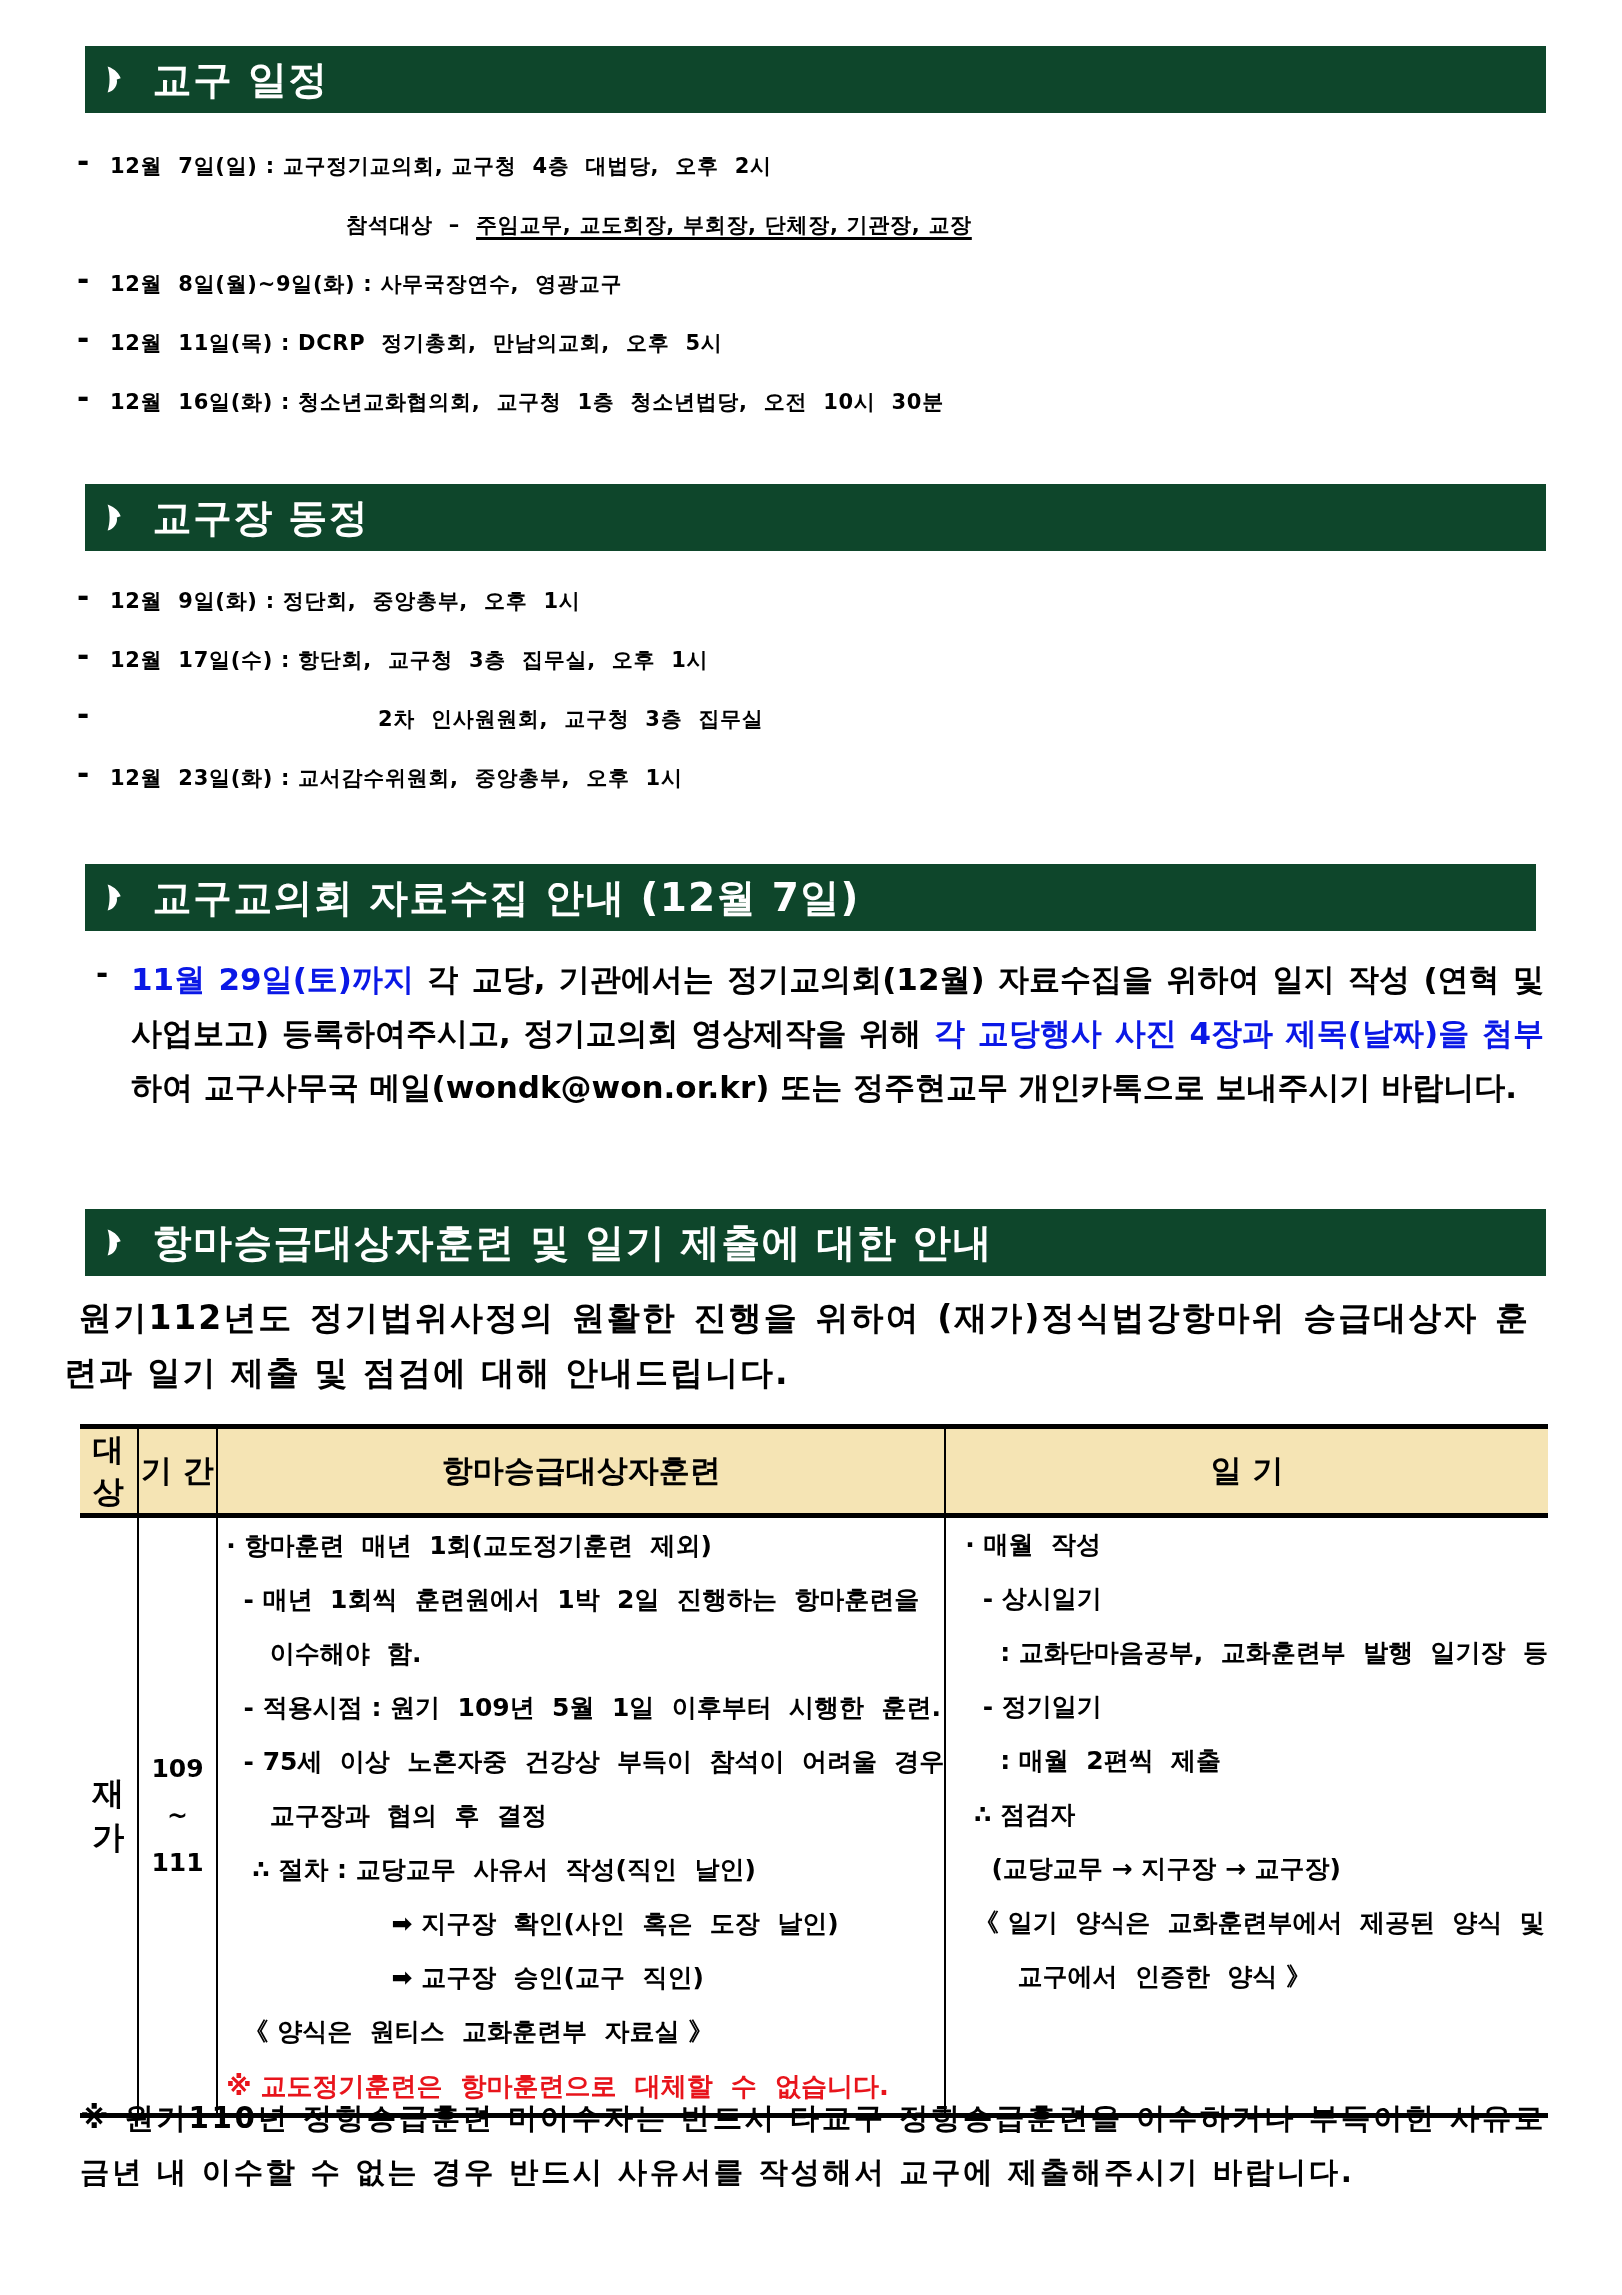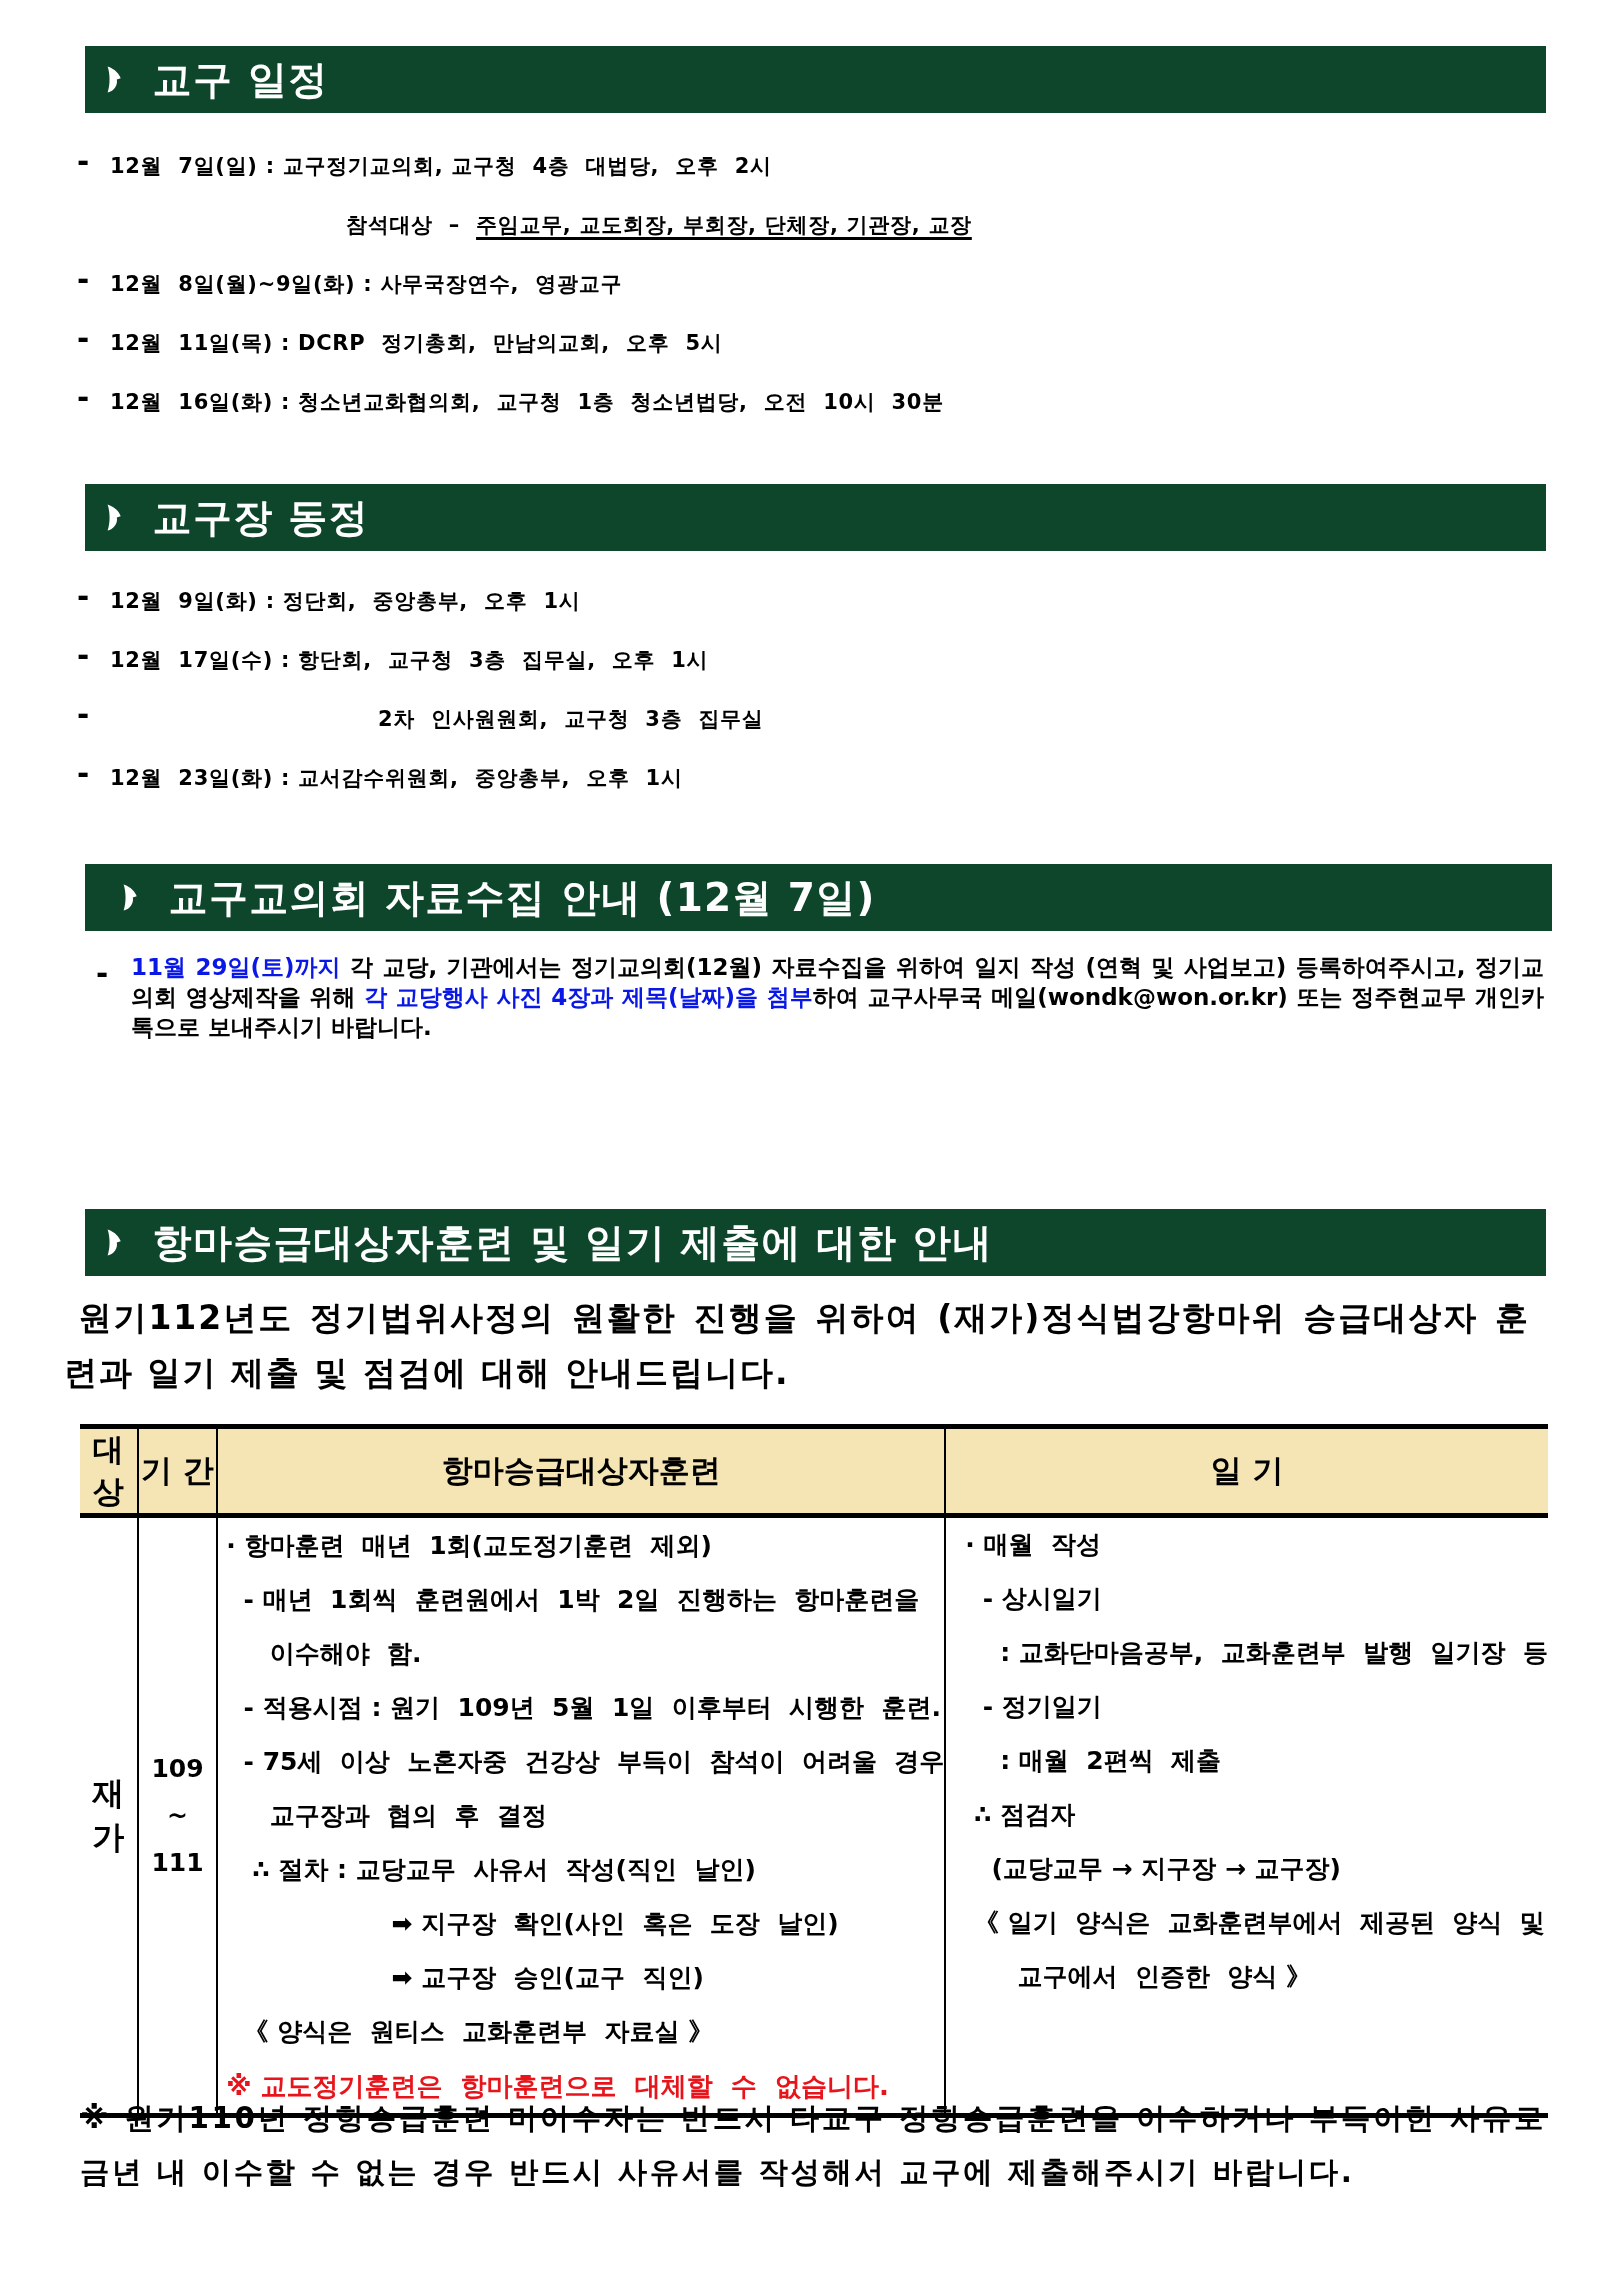--- a/index.html
+++ b/index.html
@@ -7,21 +7,21 @@
          font-family:"DejaVu Sans", "Liberation Sans", sans-serif; color:#000; }
   .hbar { position:absolute; left:85px; background:#0E462B; color:#fff;
           height:67px; display:flex; align-items:center; }
   .hbar .leaf { width:17px; height:29px; margin-left:19.6px; margin-right:31px; }
   .hbar .htxt { font-size:39px; font-weight:bold; letter-spacing:1.3px; }
   .line { position:absolute; font-size:21px; font-weight:bold; white-space:pre; letter-spacing:0.7px; line-height:39px; }
   .dash { position:absolute; left:77px; font-size:29.4px; font-weight:bold; }
   .blue { color:#0A18E6; }
   .red { color:#E8141B; }
   .ul { text-decoration:underline; text-decoration-thickness:2.6px; text-underline-offset:5.2px; }
-  .para { position:absolute; left:131px; width:1413px; font-size:23px; font-weight:bold; line-height:30px; text-align:justify; }
+  .para { position:absolute; left:131px; width:1413px; font-size:31px; font-weight:bold; line-height:54px; text-align:justify; }
   .intro { position:absolute; left:64px; width:1466px; font-size:33px; font-weight:bold; line-height:55px; text-align:justify; text-indent:14.4px; letter-spacing:2px; }
   .note { position:absolute; left:80px; width:1466px; font-size:29.4px; font-weight:bold; line-height:54px; text-align:justify; letter-spacing:2.6px; }
   table.grid { position:absolute; left:80px; top:1424px; width:1468px; border-collapse:collapse; }
   table.grid th { background:#F5E4B4; height:54px; font-size:31px; font-weight:bold; border-left:2.6px solid #000; border-right:2.6px solid #000;
                   border-top:5.2px solid #000; border-bottom:5.2px solid #000; padding:0; }
   table.grid th:first-child { border-left:none; }
   table.grid th:last-child { border-right:none; }
   table.grid td { border-left:2.6px solid #000; border-right:2.6px solid #000; border-bottom:5.2px solid #000; vertical-align:top; padding:0; }
   table.grid td:first-child { border-left:none; }
   table.grid td:last-child { border-right:none; }
@@ -56,21 +56,21 @@
 </div>
 <span class="dash" style="top:580px;">-</span>
 <div class="line" style="left:110px; top:582px;">12월  9일(화) : 정단회,  중앙총부,  오후  1시</div>
 <span class="dash" style="top:639px;">-</span>
 <div class="line" style="left:110px; top:641px;">12월  17일(수) : 항단회,  교구청  3층  집무실,  오후  1시</div>
 <span class="dash" style="top:698px;">-</span>
 <div class="line" style="left:378px; top:700px;">2차  인사원원회,  교구청  3층  집무실</div>
 <span class="dash" style="top:757px;">-</span>
 <div class="line" style="left:110px; top:759px;">12월  23일(화) : 교서감수위원회,  중앙총부,  오후  1시</div>
 
-<div class="hbar" style="top:864px; width:1451px;padding-left:16px;">
+<div class="hbar" style="top:864px; width:1451px;">
   <svg class="leaf" viewBox="0 0 26 44">
       <path d="M4 2 C16 6 22 14 24 20 L18 22 C20 30 14 40 4 42 C8 30 8 14 4 2Z" fill="#fff"></path>
     </svg>
   <span class="htxt">교구교의회 자료수집 안내 (12월 7일)</span>
 </div>
 <span class="dash" style="left:96px; top:957px;">-</span>
 <div class="para" style="top:952px;"><span class="blue">11월  29일(토)까지</span><span> 각  교당,  기관에서는  정기교의회(12월)  자료수집을  위하여  일지  작성 (연혁  및  사업보고)  등록하여주시고,  정기교의회  영상제작을  위해 </span><span class="blue">각  교당행사  사진  4장과 제목(날짜)을  첨부</span><span>하여  교구사무국  메일(wondk@won.or.kr)  또는  정주현교무  개인카톡으로 보내주시기  바랍니다.</span></div>
 
 <div class="hbar" style="top:1209px; width:1461px;">
   <svg class="leaf" viewBox="0 0 26 44">

